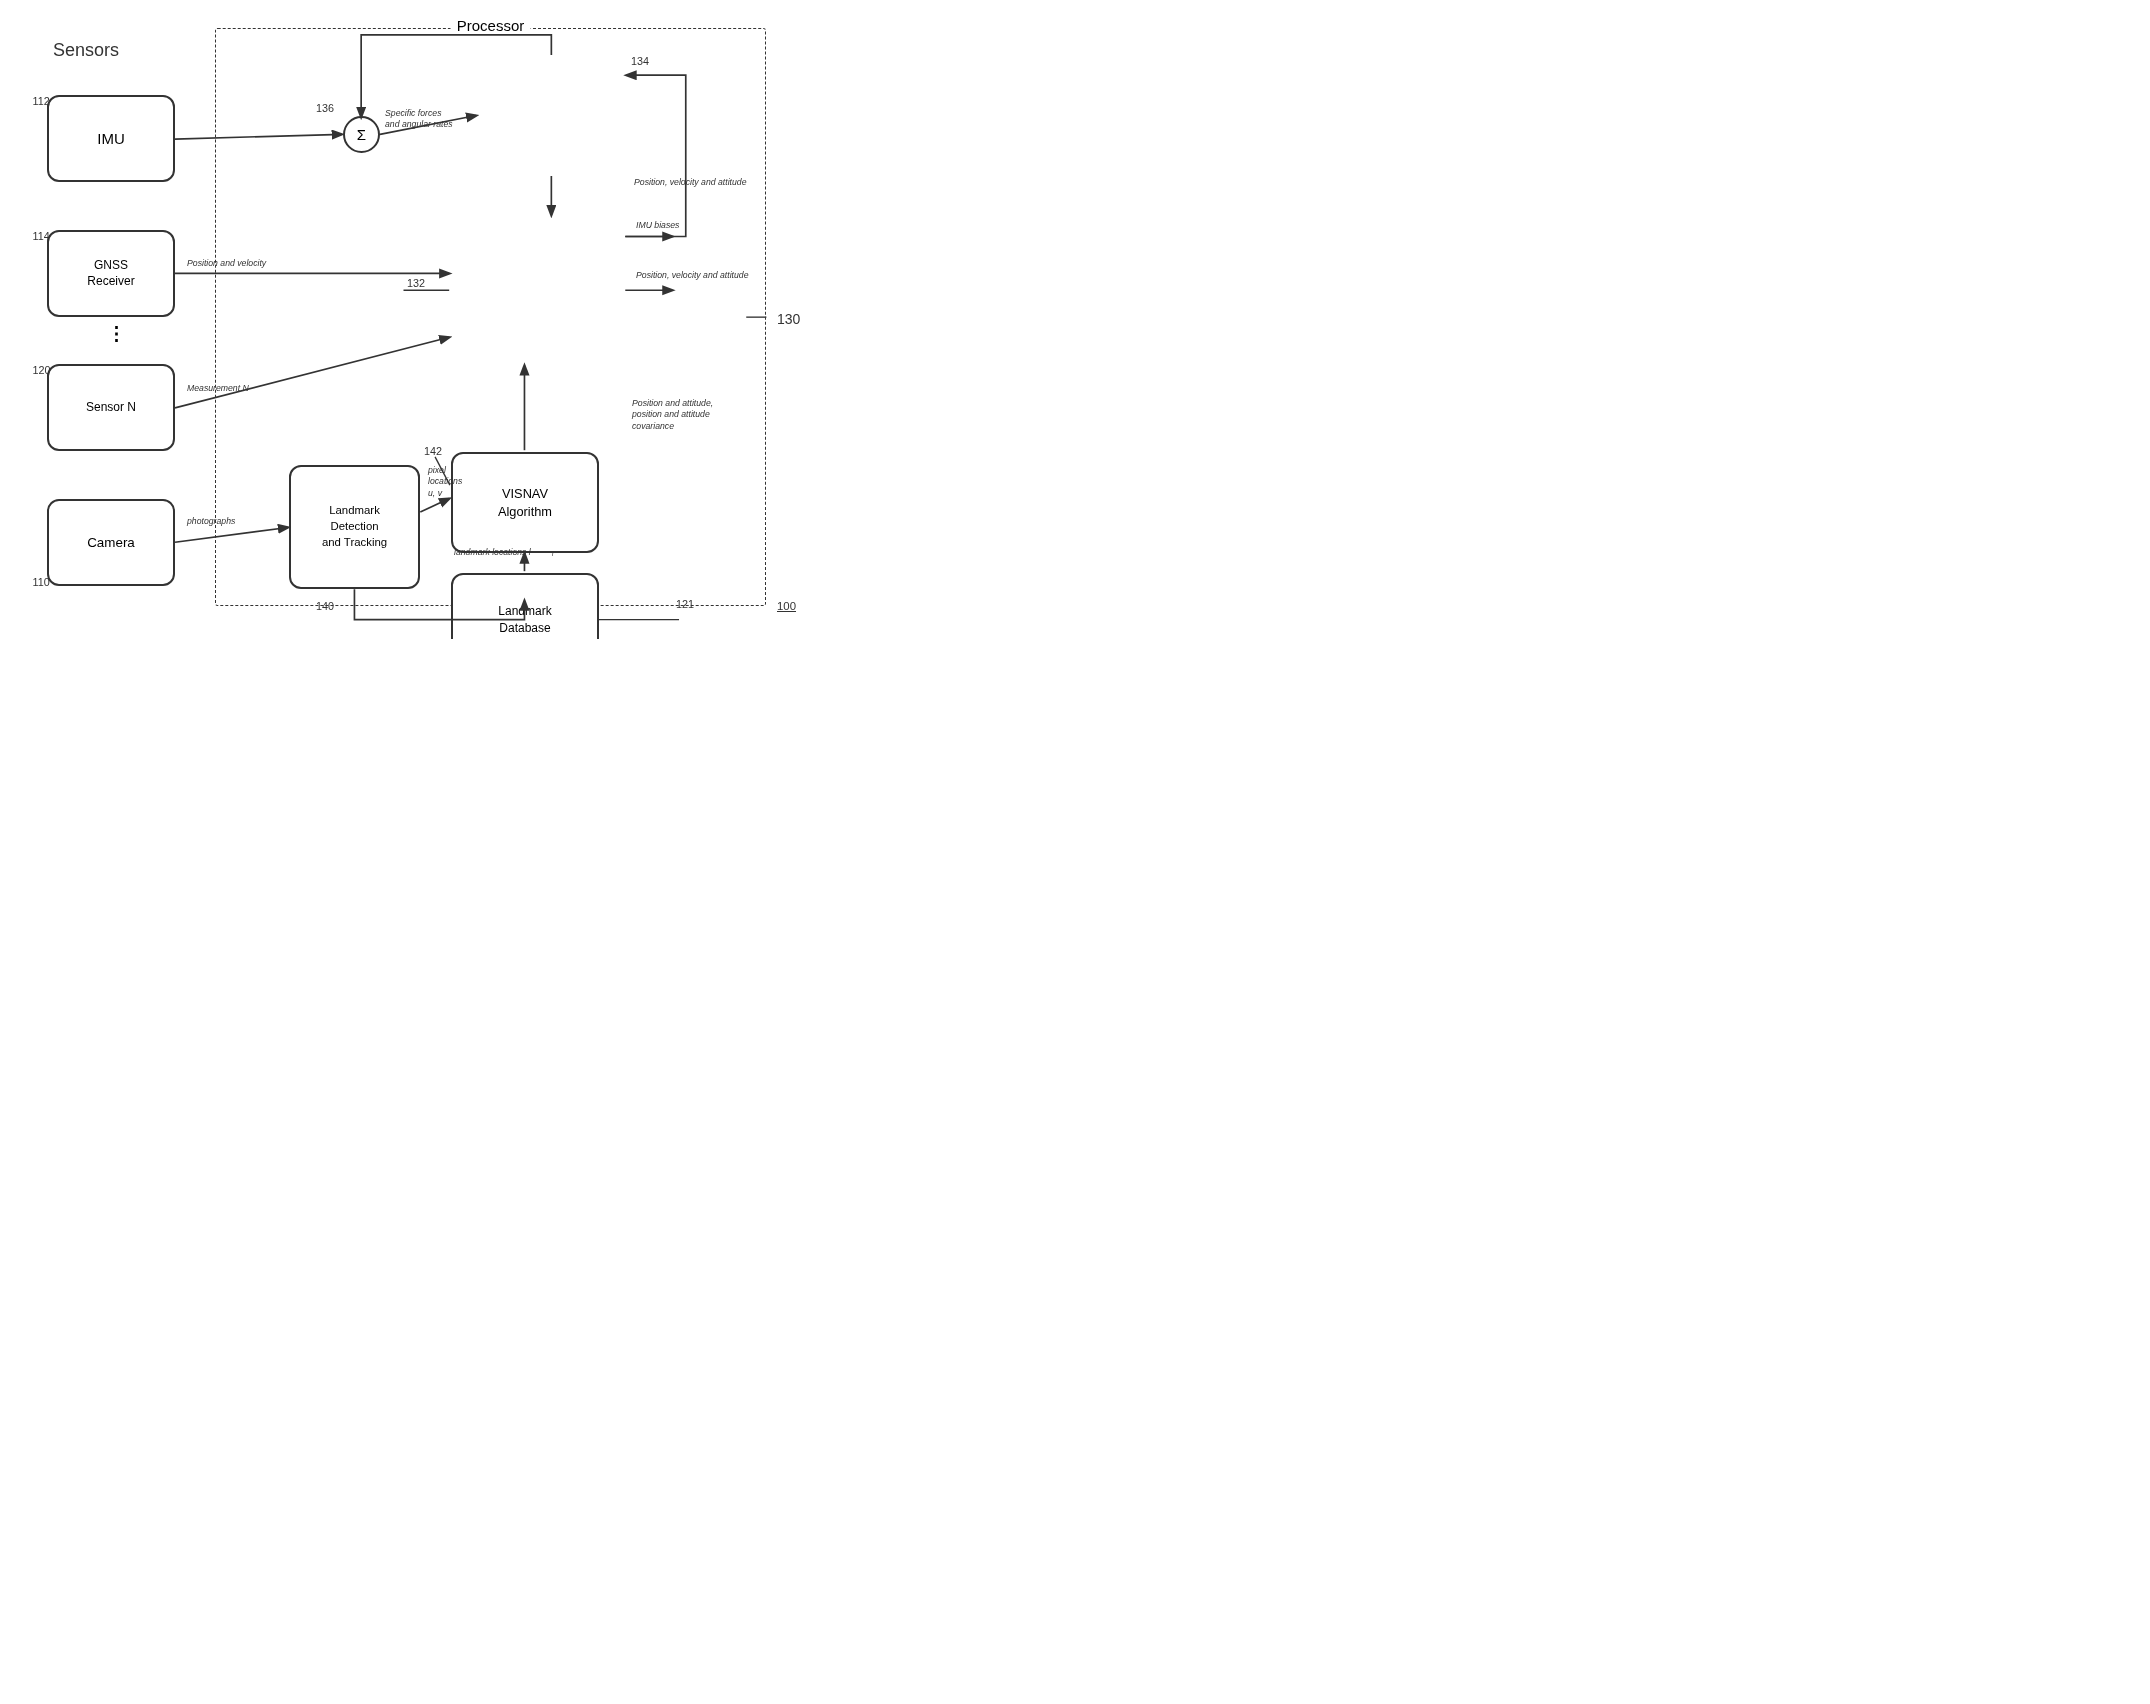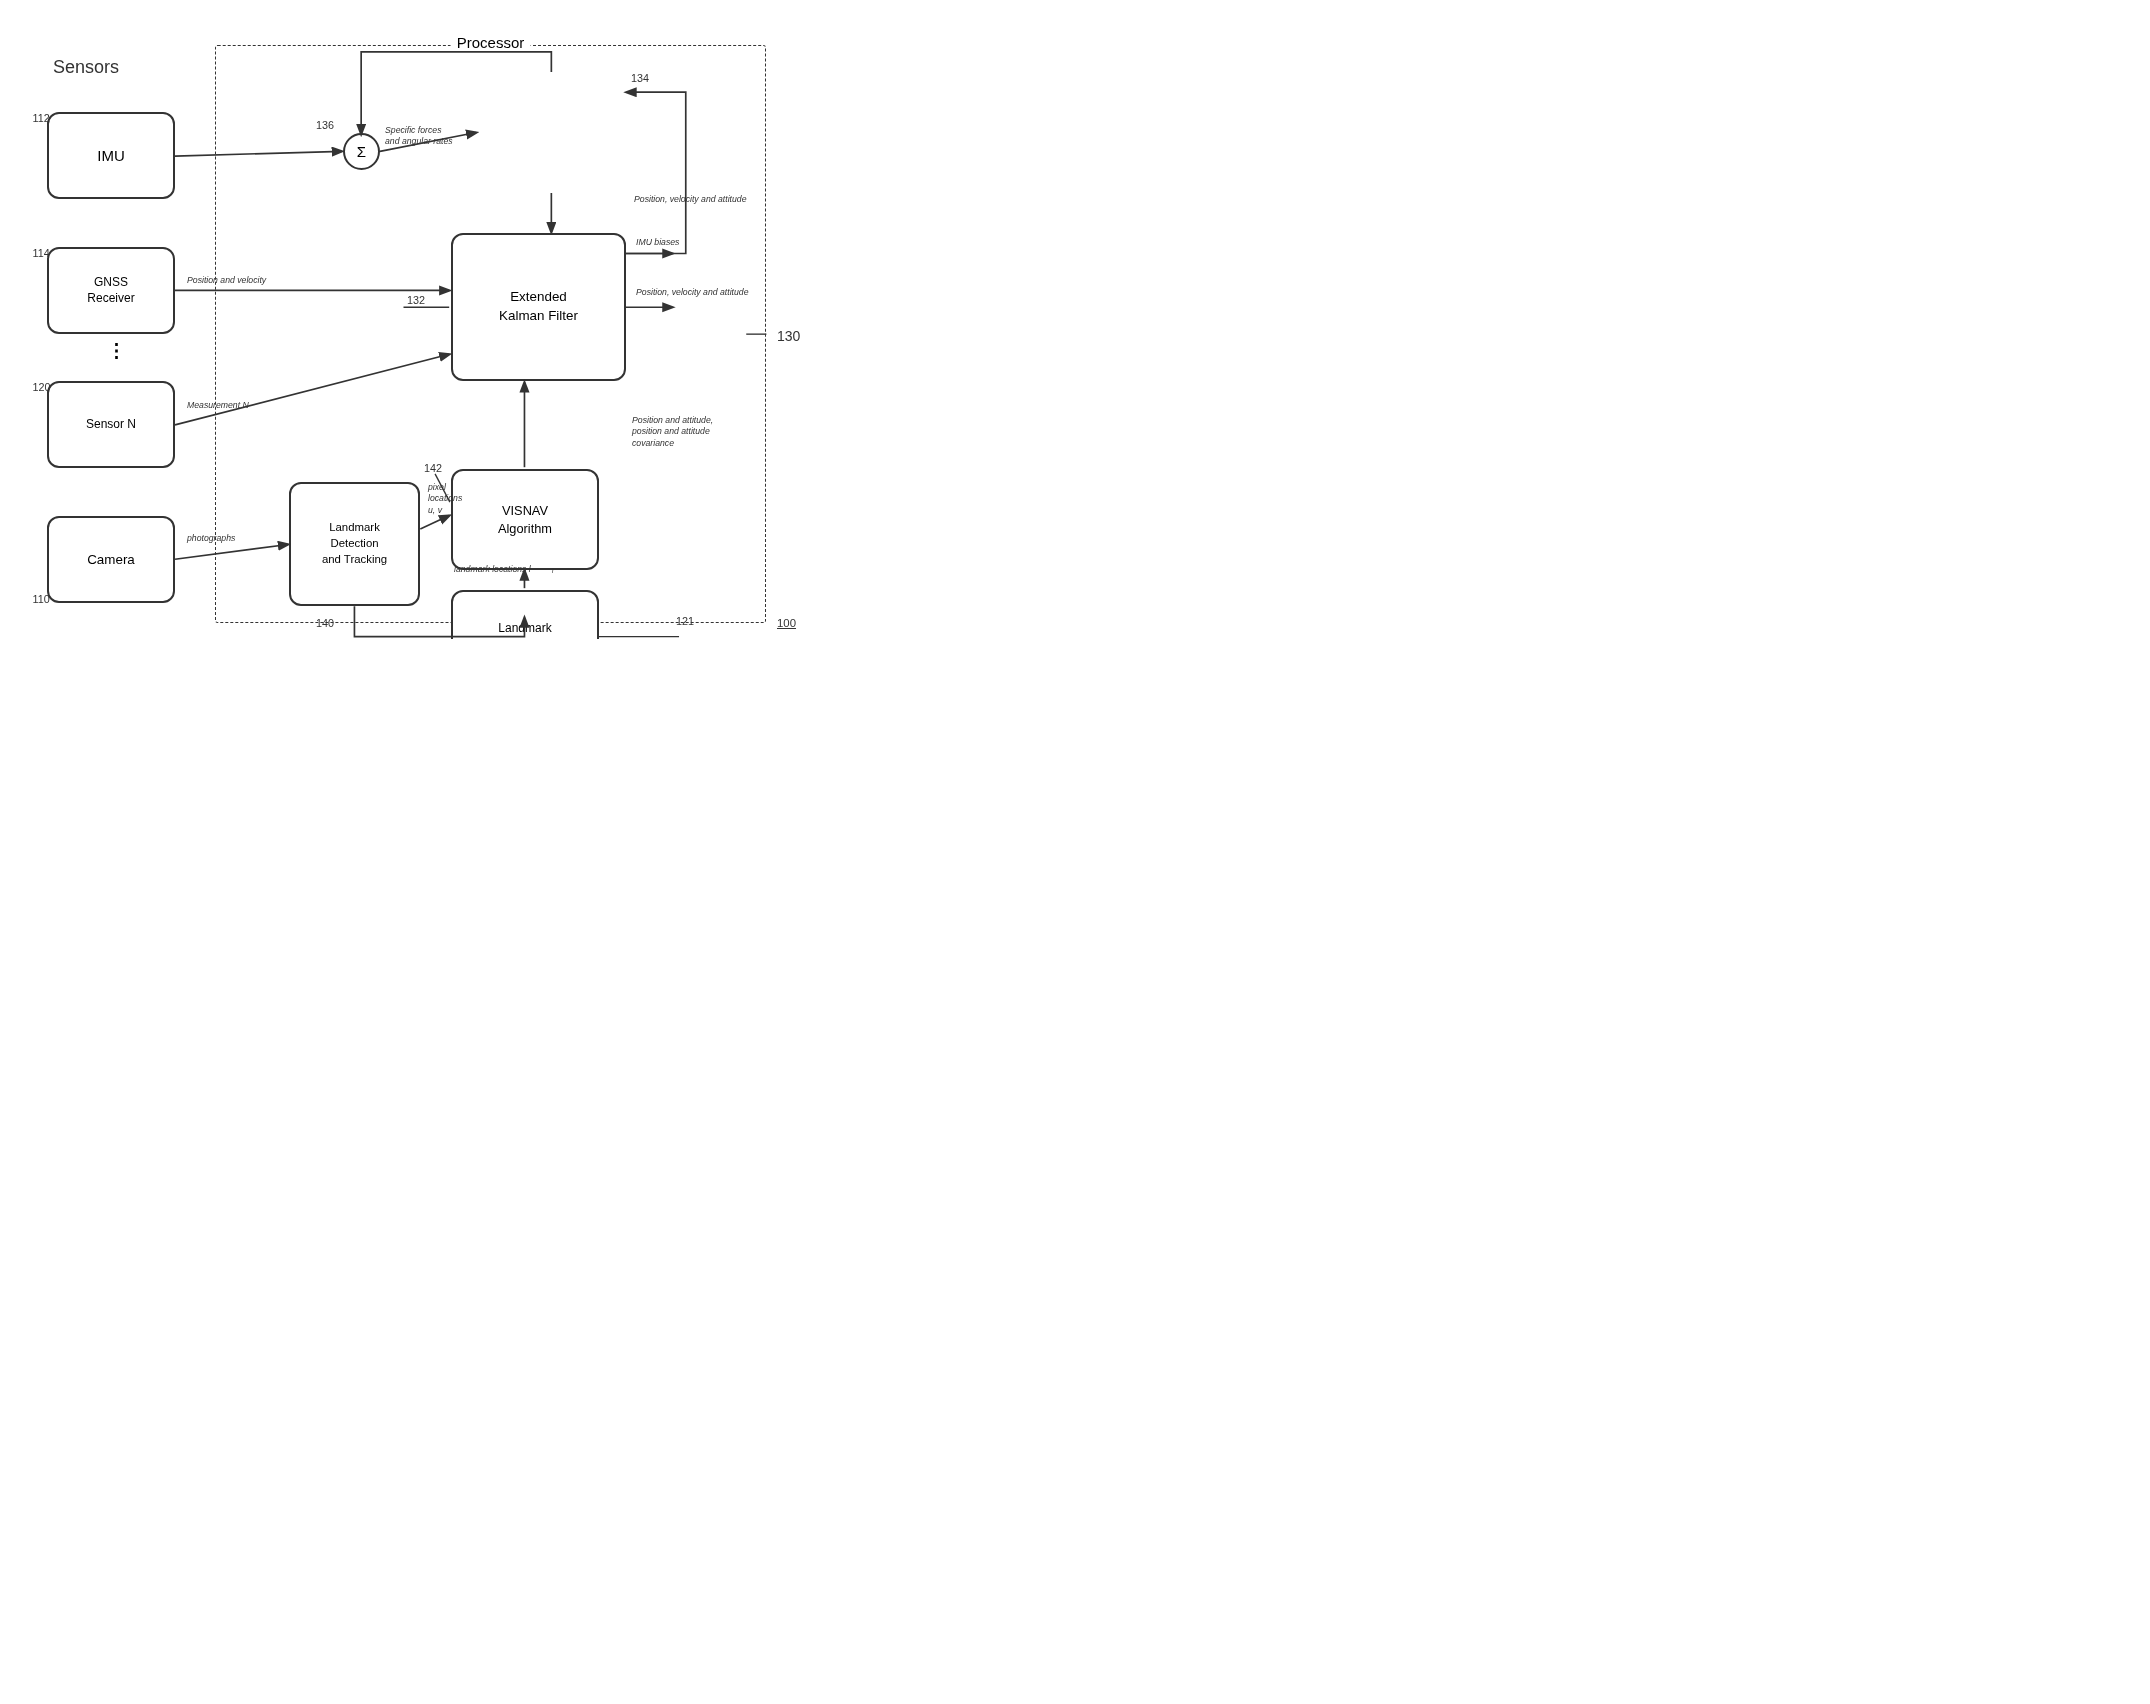--- a/index.html
+++ b/index.html
@@ -8,21 +8,21 @@
       font-family: Arial, sans-serif;
       width: 807px;
       height: 639px;
       position: relative;
       overflow: hidden;
     }
     .diagram-container {
       position: relative;
       width: 793px;
       height: 625px;
-      margin: 25px auto;
+      margin: 8px auto;
     }
     
     .processor-box {
       position: absolute;
       left: 208px;
       top: 20px;
       width: 551px;
       height: 578px;
       border: 1.7px dashed #333;
       border-radius: 2.7px;
@@ -181,24 +181,20 @@
   </div>
   <span class="label-ref" style="left: 25.5px; top: 568px;">110</span>
 
   <div class="sigma-circle">
     <span>Σ</span>
   </div>
   <span class="label-ref" style="left: 309px; top: 94px;">136</span>
 
   <span class="label-ref" style="left: 624px; top: 47px;">134</span>
 
-  <div class="block block-ekf">
-    <span style="white-space:pre-line; text-align:center;">Extended
-Kalman Filter</span>
-  </div>
   <span class="label-ref" style="left: 400px; top: 269px;">132</span>
 
   <div class="block block-landmark-det">
     <span style="white-space:pre-line; text-align:center;">Landmark
 Detection
 and Tracking</span>
   </div>
   <span class="label-ref" style="left: 309px; top: 592px;">140</span>
   <span class="label-ref" style="left: 417px; top: 437px;">142</span>
 

